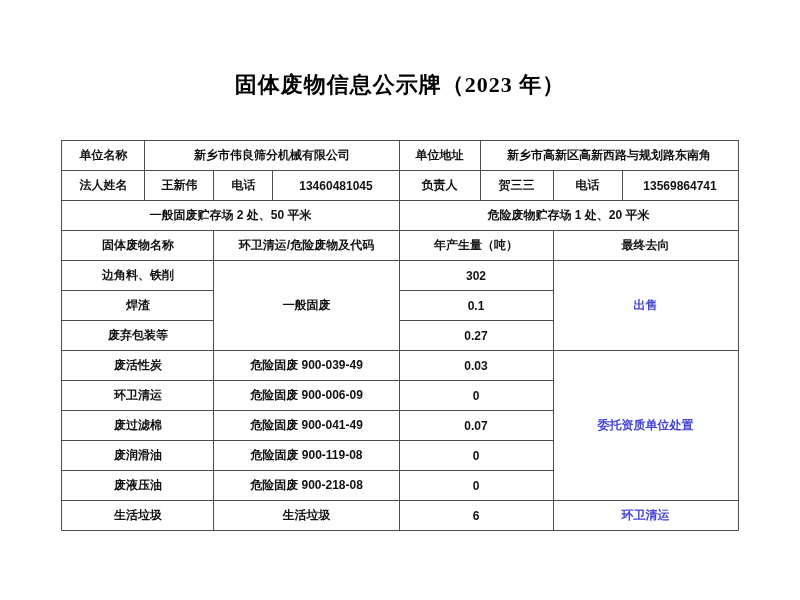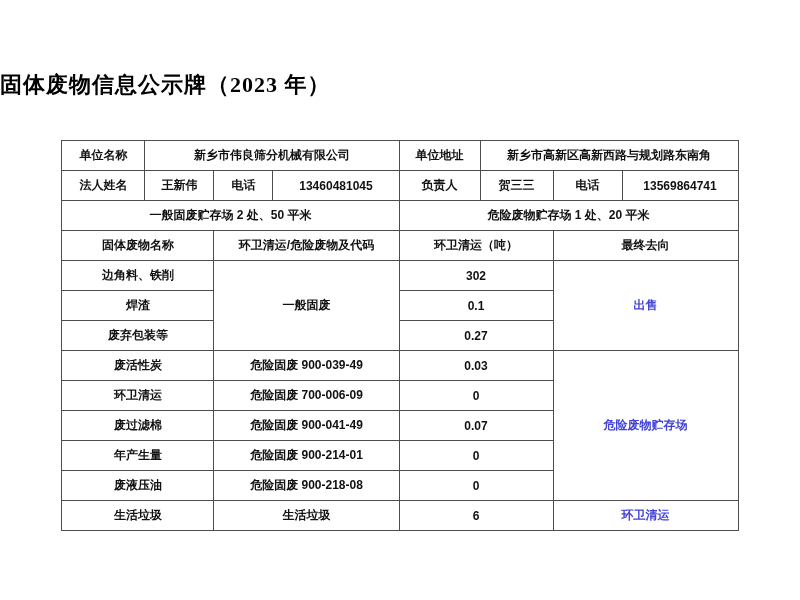--- a/index.html
+++ b/index.html
@@ -9,20 +9,21 @@
   }
   html,body{margin:0;padding:0;background:#fff;}
   body{
     width:800px;height:600px;
     font-family:"Liberation Sans","DejaVu Sans",sans-serif;
     color:var(--text);
   }
   .page{width:800px;height:600px;position:relative;box-sizing:border-box;padding-top:70px;}
   .title{
     margin:0;
+    text-align:center;
     font-family:"Liberation Serif","DejaVu Serif",serif;
     font-size:22px;
     font-weight:bold;
     letter-spacing:1px;
     color:#000;
   }
   table.board{
     border-collapse:collapse;
     table-layout:fixed;
     width:676px;
@@ -80,21 +81,21 @@
     </tr>
 
     <tr>
       <td colspan="4">一般固废贮存场 2 处、50 平米</td>
       <td colspan="4">危险废物贮存场 1 处、20 平米</td>
     </tr>
 
     <tr>
       <td colspan="2">固体废物名称</td>
       <td colspan="2">环卫清运/危险废物及代码</td>
-      <td colspan="2">环卫清运（吨）</td>
+      <td colspan="2">年产生量（吨）</td>
       <td colspan="2">最终去向</td>
     </tr>
 
     <tr>
       <td colspan="2">边角料、铁削</td>
       <td colspan="2" rowspan="3">一般固废</td>
       <td colspan="2">302</td>
       <td colspan="2" rowspan="3" class="blue">出售</td>
     </tr>
     <tr>
@@ -103,35 +104,35 @@
     </tr>
     <tr>
       <td colspan="2">废弃包装等</td>
       <td colspan="2">0.27</td>
     </tr>
 
     <tr>
       <td colspan="2">废活性炭</td>
       <td colspan="2">危险固废 900-039-49</td>
       <td colspan="2">0.03</td>
-      <td colspan="2" rowspan="5" class="blue">危险废物贮存场</td>
+      <td colspan="2" rowspan="5" class="blue">委托资质单位处置</td>
     </tr>
     <tr>
       <td colspan="2">环卫清运</td>
-      <td colspan="2">危险固废 700-006-09</td>
+      <td colspan="2">危险固废 900-006-09</td>
       <td colspan="2">0</td>
     </tr>
     <tr>
       <td colspan="2">废过滤棉</td>
       <td colspan="2">危险固废 900-041-49</td>
       <td colspan="2">0.07</td>
     </tr>
     <tr>
-      <td colspan="2">年产生量</td>
-      <td colspan="2">危险固废 900-214-01</td>
+      <td colspan="2">废润滑油</td>
+      <td colspan="2">危险固废 900-119-08</td>
       <td colspan="2">0</td>
     </tr>
     <tr>
       <td colspan="2">废液压油</td>
       <td colspan="2">危险固废 900-218-08</td>
       <td colspan="2">0</td>
     </tr>
 
     <tr>
       <td colspan="2">生活垃圾</td>

